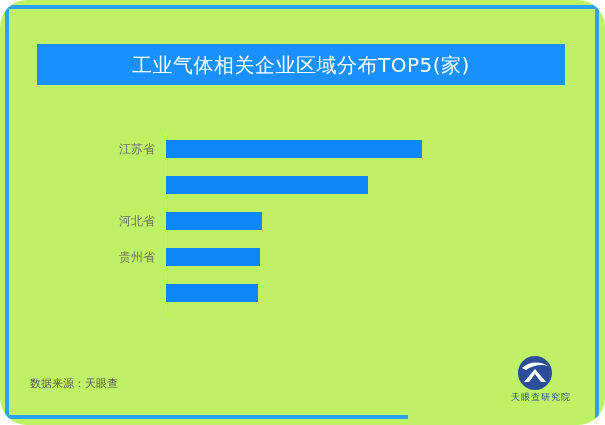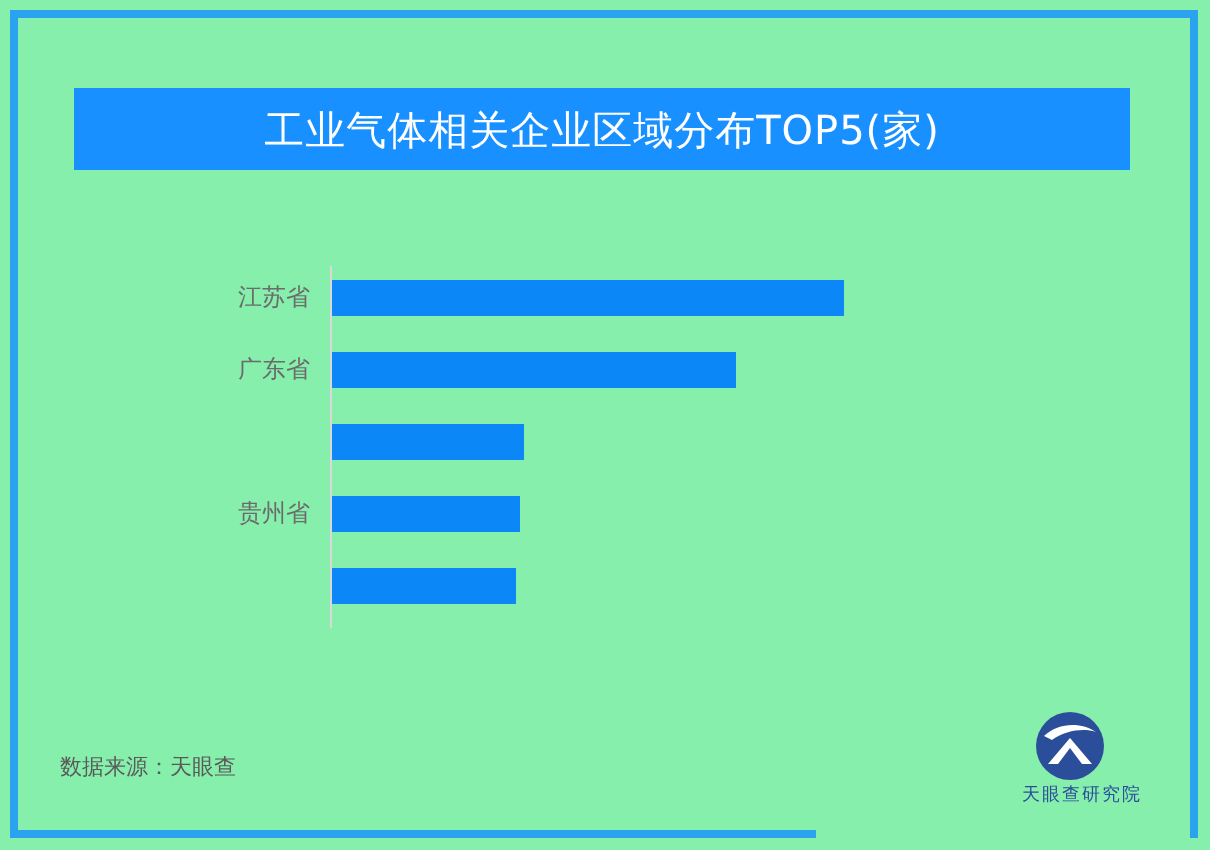--- a/index.html
+++ b/index.html
@@ -8,22 +8,23 @@
     background: #ffffff;
   }
   body {
     font-family: "DejaVu Sans", "Liberation Sans", sans-serif;
   }
 
   #page {
     position: relative;
     width: 605px;
     height: 425px;
-    background: #86efac;
+    background: #bef264;
     overflow: hidden;
+    border-radius: 27px;
   }
 
   
   .frame-line {
     position: absolute;
     background: #29a3ee;
   }
   .frame-top    { left: 5px;  top: 5px;   width: 594px; height: 4px; }
   .frame-left   { left: 5px;  top: 5px;   width: 4px;   height: 414px; }
   .frame-bottom { left: 5px;  top: 415px; width: 403px; height: 4px; }
@@ -142,24 +143,24 @@
   </div>
 
   <div id="plot">
     <div id="axis-line"></div>
     <div id="rows">
         <div class="cat-row" style="top: 131px;">
           <div class="cat-label">江苏省</div>
           <div class="bar" title="江苏省: 256" style="width: 256px; background: rgb(11, 135, 247);"></div>
         </div>
         <div class="cat-row" style="top: 167px;">
-          <div class="cat-label">广东省</div>
           <div class="bar" title="广东省: 202" style="width: 202px; background: rgb(11, 135, 247);"></div>
         </div>
         <div class="cat-row" style="top: 203px;">
+          <div class="cat-label">河北省</div>
           <div class="bar" title="河北省: 96" style="width: 96px; background: rgb(11, 135, 247);"></div>
         </div>
         <div class="cat-row" style="top: 239px; font-family: Liberation Serif, serif;">
           <div class="cat-label">贵州省</div>
           <div class="bar" title="贵州省: 94" style="width: 94px; background: rgb(11, 135, 247);"></div>
         </div>
         <div class="cat-row" style="top: 275px;">
           <div class="bar" title="上海市: 92" style="width: 92px; background: rgb(11, 135, 247);"></div>
         </div>
       </div>

